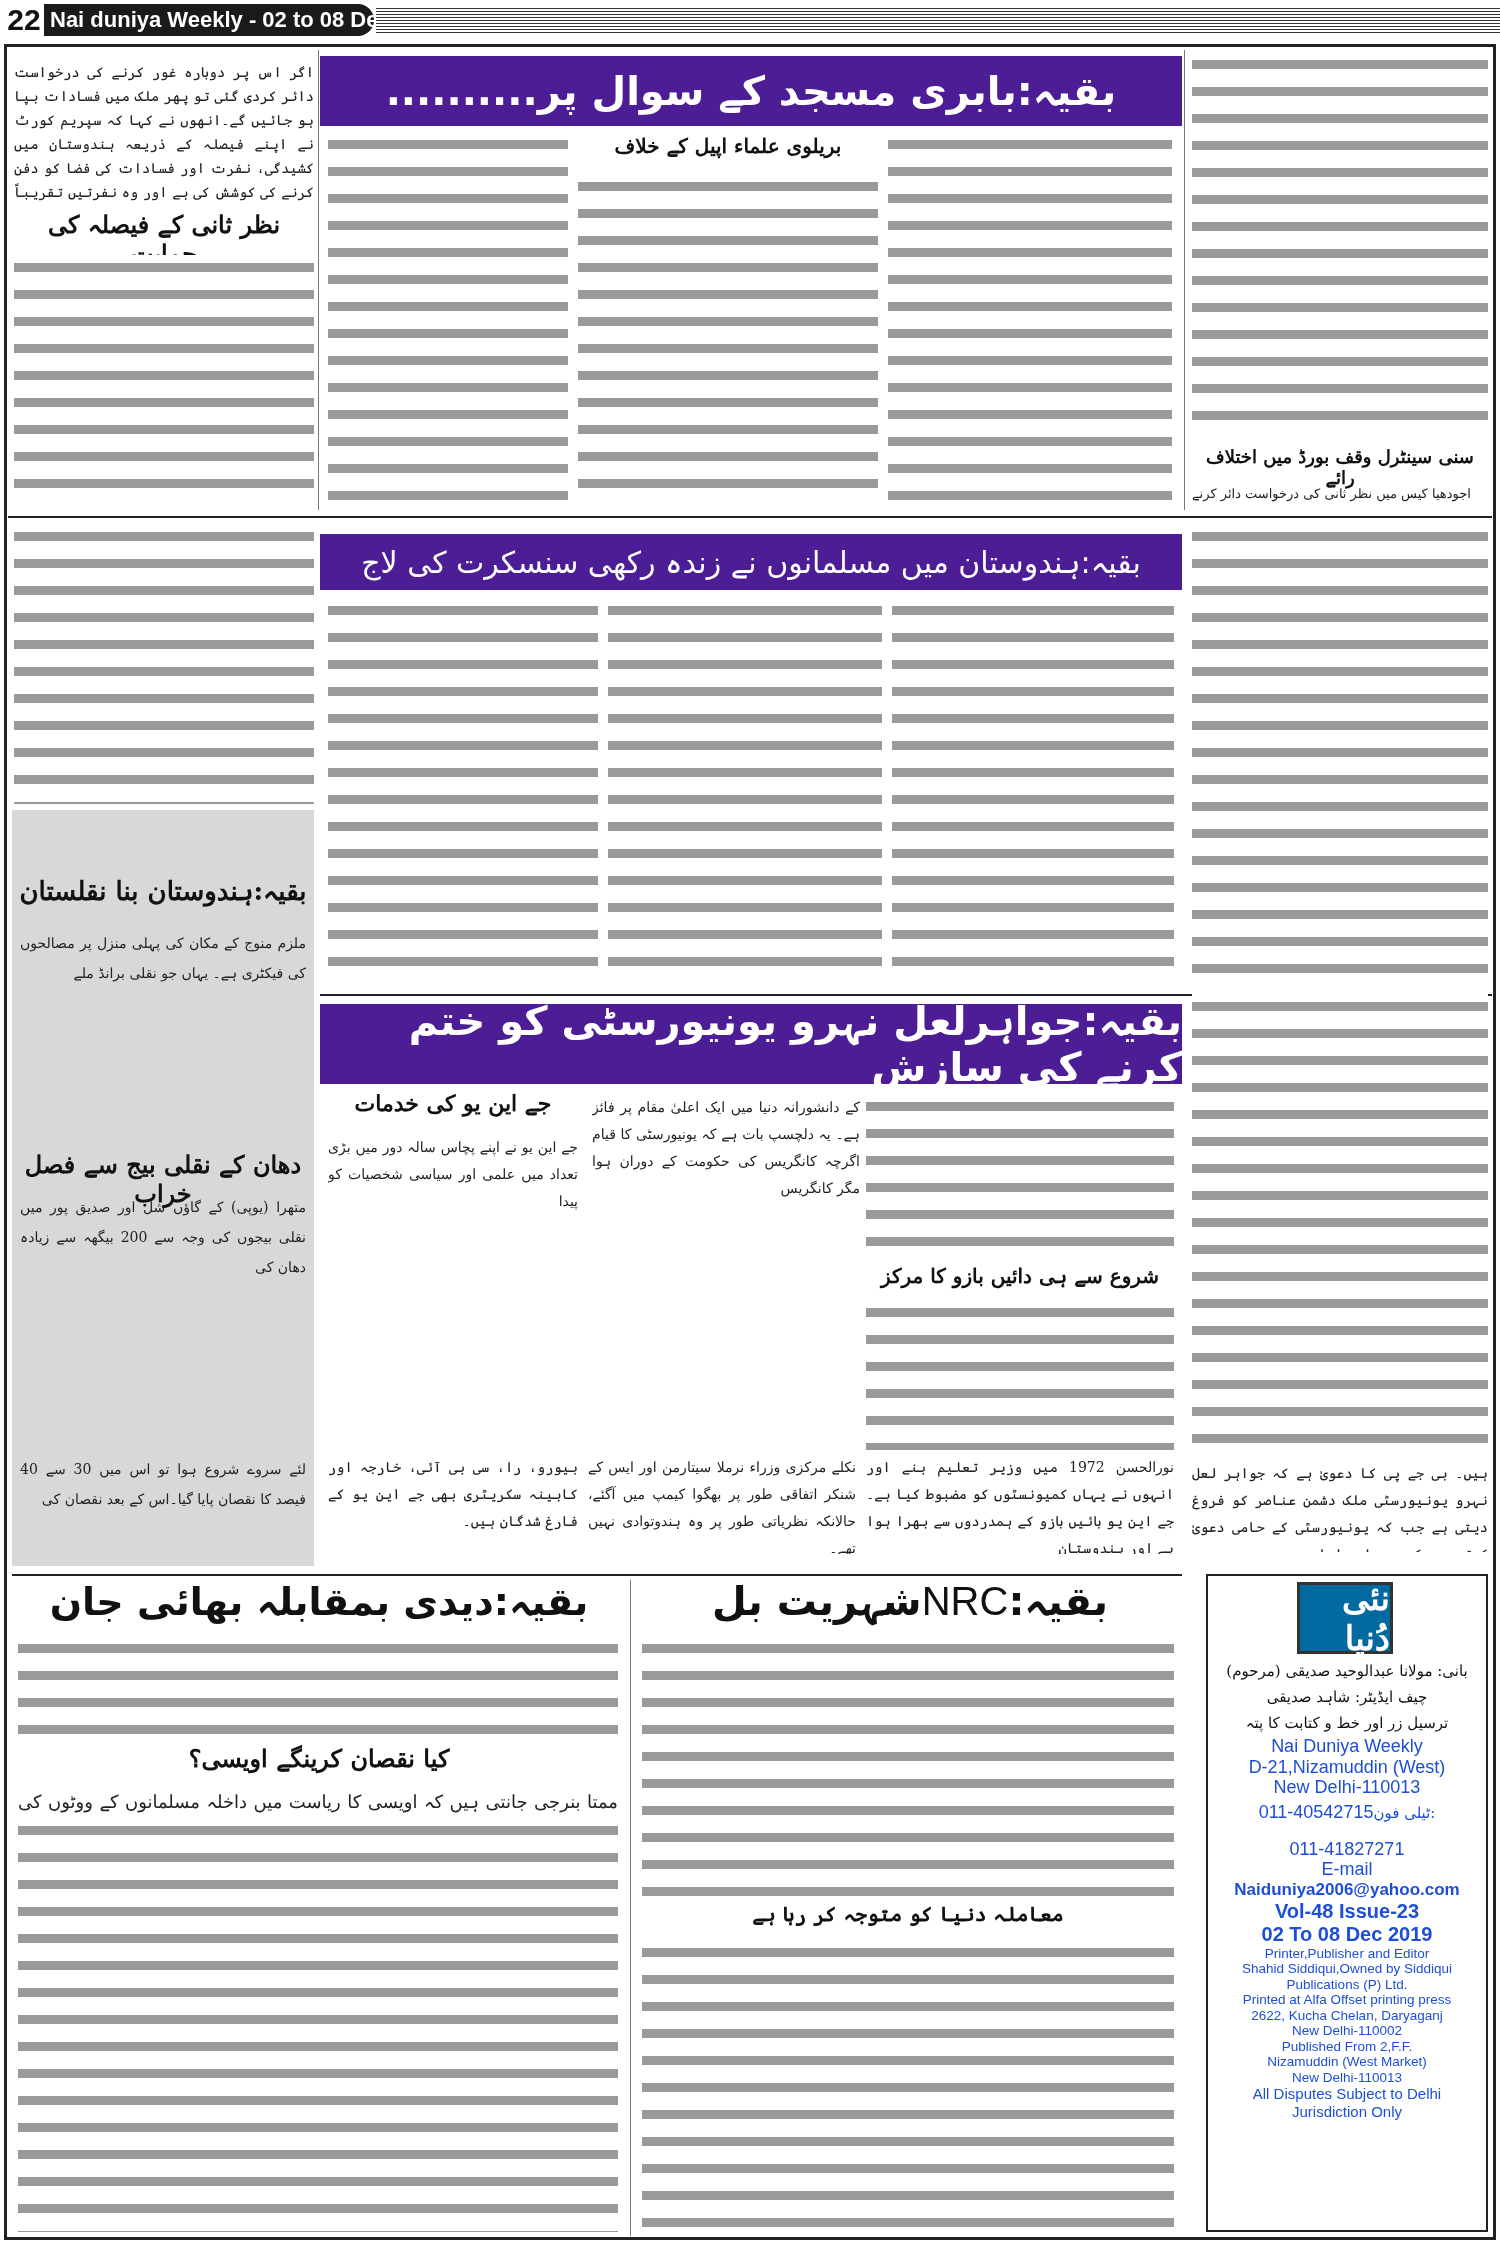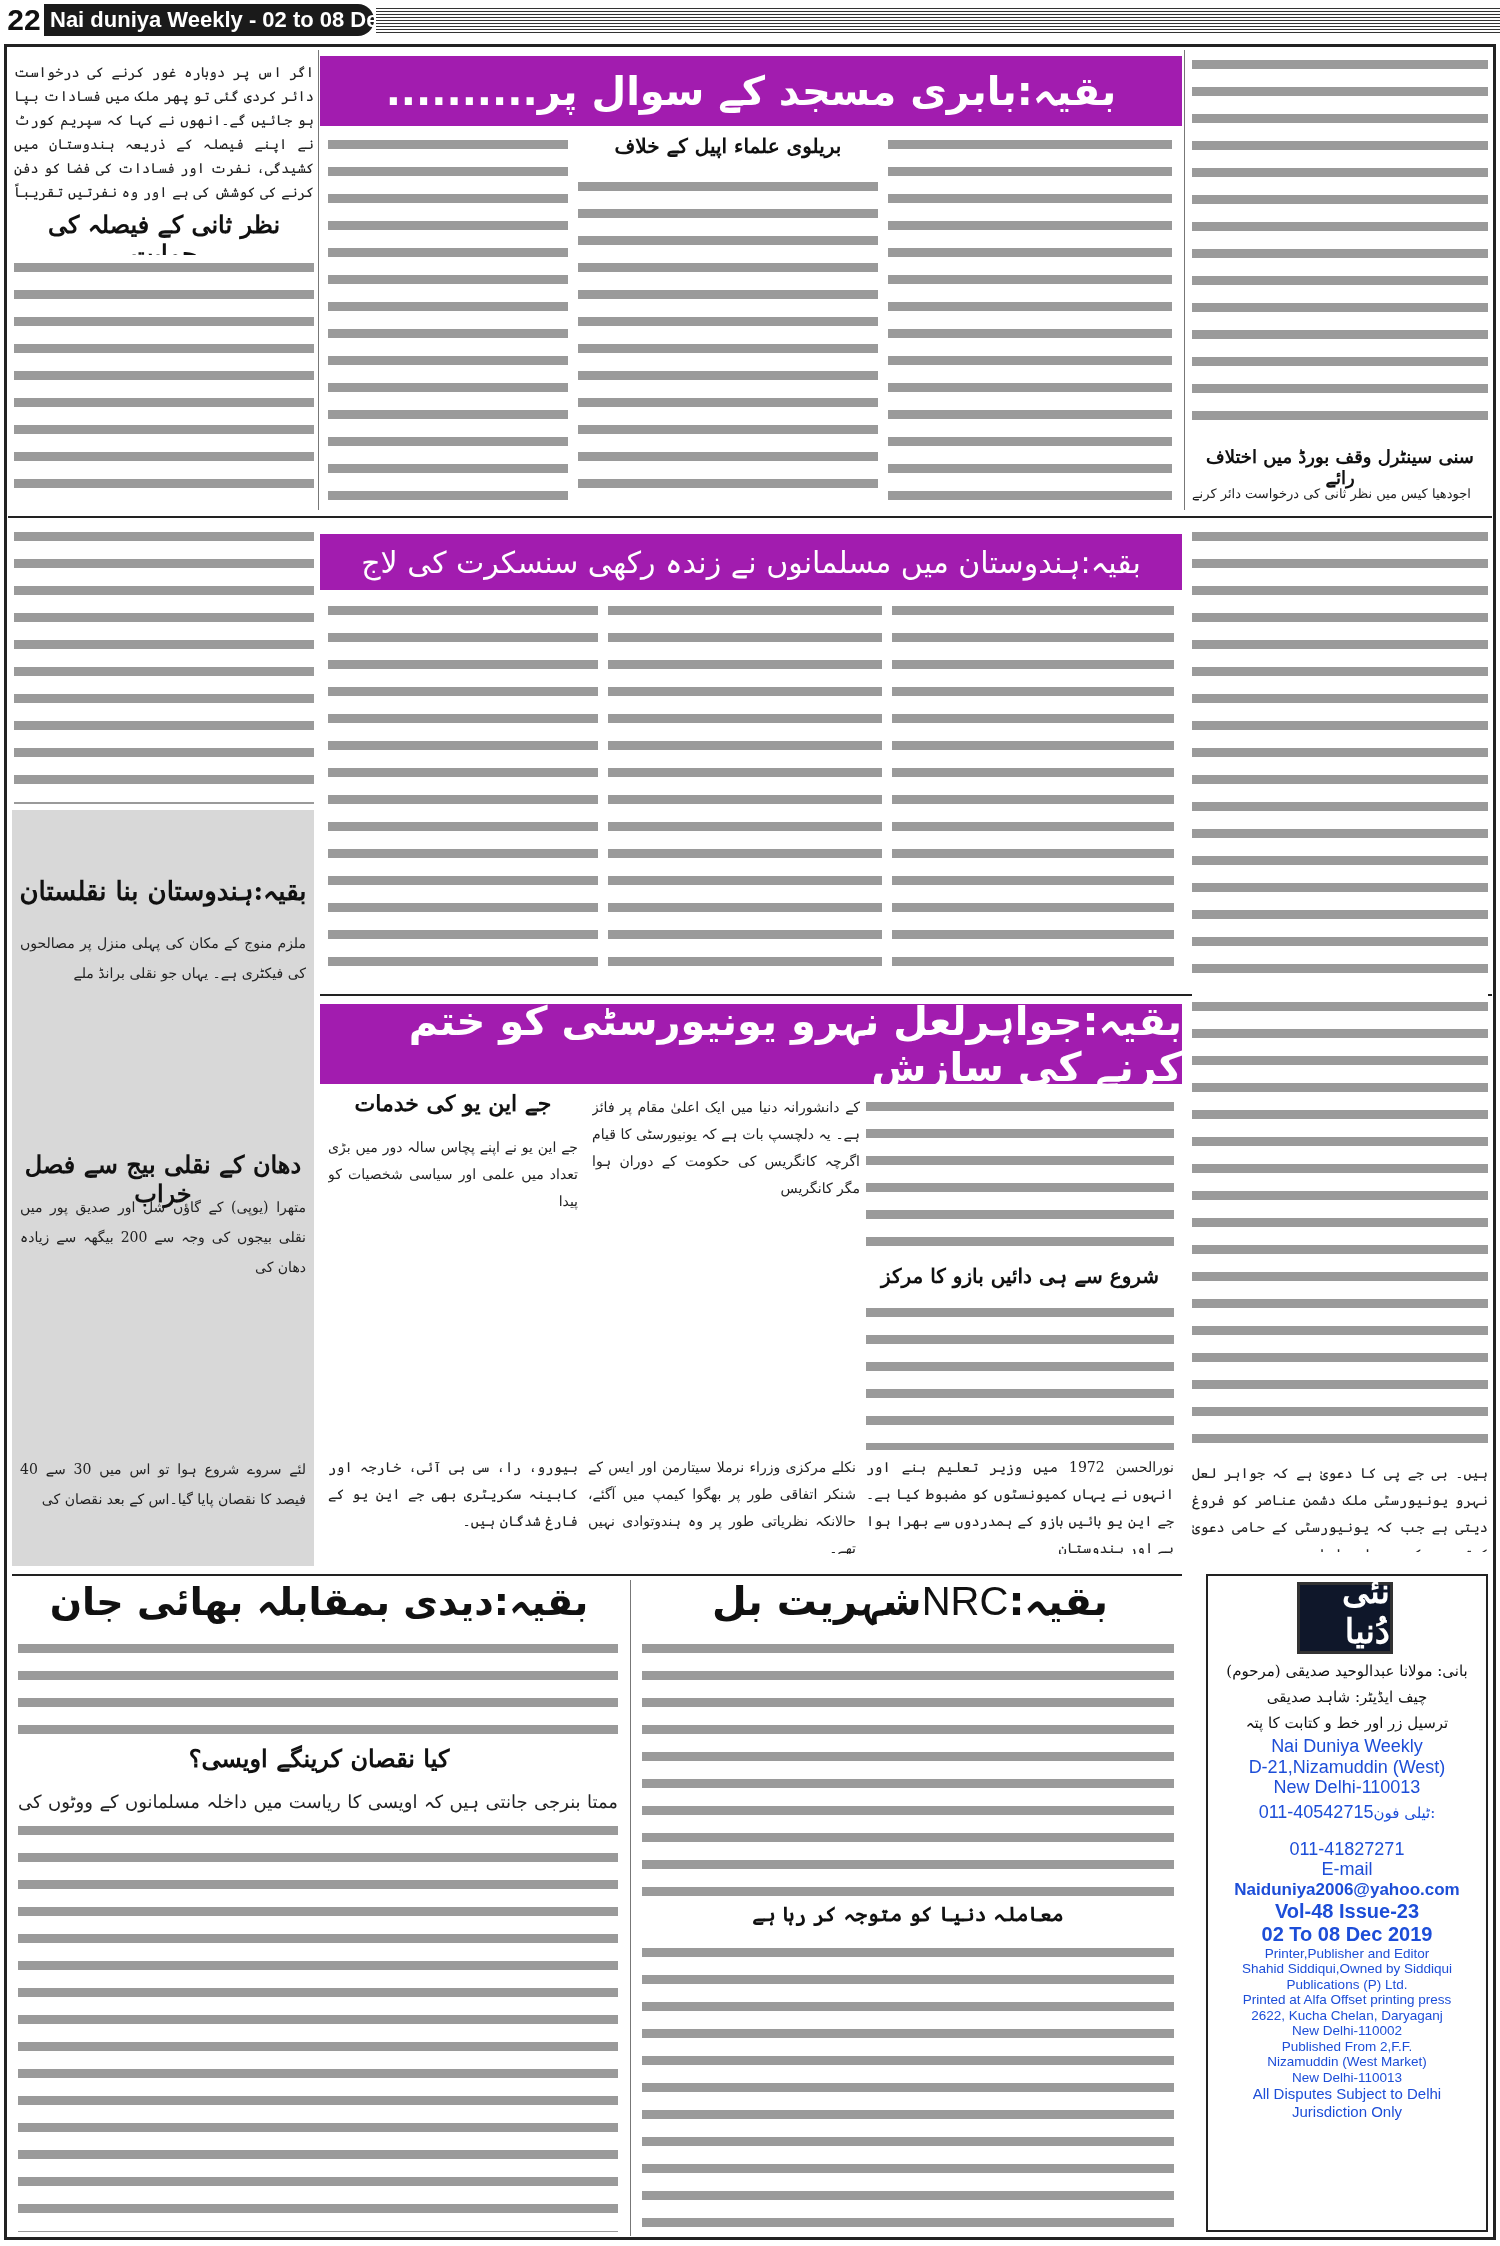--- a/index.html
+++ b/index.html
@@ -4,27 +4,27 @@
 <style>
 *{box-sizing:border-box;margin:0;padding:0}
 body{width:1500px;height:2246px;background:#fff;font-family:"DejaVu Sans",sans-serif;color:#111;position:relative;overflow:hidden}
 .abs{position:absolute}
 .masthead{left:0;top:0;width:1500px;height:40px}
 .pg{left:2px;top:3px;width:44px;height:34px;background:#fff;border-radius:50%;font:bold 30px "Liberation Sans",sans-serif;color:#111;display:flex;align-items:center;justify-content:center}
 .mtitle{left:44px;top:4px;width:330px;height:32px;background:#1a1a1a;border-radius:0 18px 18px 0;color:#fff;font:bold 22px "Liberation Sans",sans-serif;padding-left:6px;display:flex;align-items:center;white-space:nowrap}
 .mstripe{left:376px;top:6px;width:1124px;height:28px;background:repeating-linear-gradient(#fff 0 2px,#333 2px 3px)}
 .frame{border:3px solid #222}
 .rule{background:#222}
-.banner{background:#a21caf;color:#fff;display:flex;align-items:center;justify-content:center;font-family:"DejaVu Sans",sans-serif;font-weight:bold;direction:rtl}
+.banner{background:#4c1d95;color:#fff;display:flex;align-items:center;justify-content:center;font-family:"DejaVu Sans",sans-serif;font-weight:bold;direction:rtl}
 .blk{direction:rtl;font-family:"DejaVu Serif",serif;font-size:13px;line-height:27px;text-align:justify;overflow:hidden;color:#222}
 .lines{height:100%;background:repeating-linear-gradient(#fff 0 8px,#9a9a9a 8px 17px,#fff 17px 27px)}
 .sub{direction:rtl;text-align:center;font-family:"DejaVu Serif",serif;font-weight:bold;color:#111}
 .grey{background:#d8d8d8}
 .colrule{width:1px;background:#777}
-.logo{background:#0f172a;border:3px solid #333;color:#fff;display:flex;align-items:flex-end;justify-content:center;font:bold 34px "DejaVu Serif",serif;direction:rtl}
+.logo{background:#0369a1;border:3px solid #333;color:#fff;display:flex;align-items:center;justify-content:center;font:bold 34px "DejaVu Serif",serif;direction:rtl}
 .imp{text-align:center;font-family:"Liberation Sans",sans-serif;color:#1d4ed8;line-height:1.15}
 </style>
 </head>
 <body>
 
 <div class="abs masthead">
   <div class="abs pg">22</div>
   <div class="abs mtitle">Nai duniya Weekly - 02 to 08 Dec. 2019</div>
   <div class="abs mstripe"></div>
 </div>

